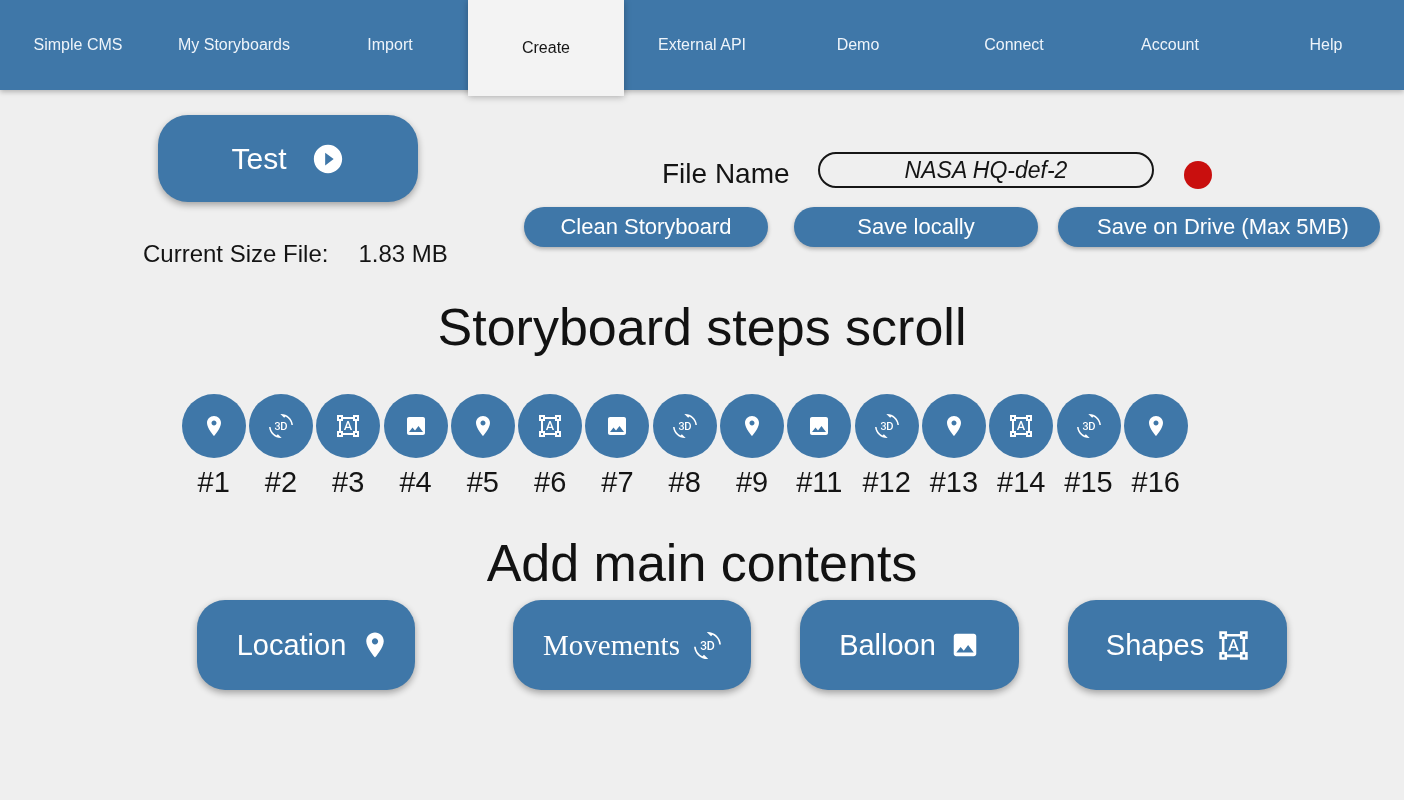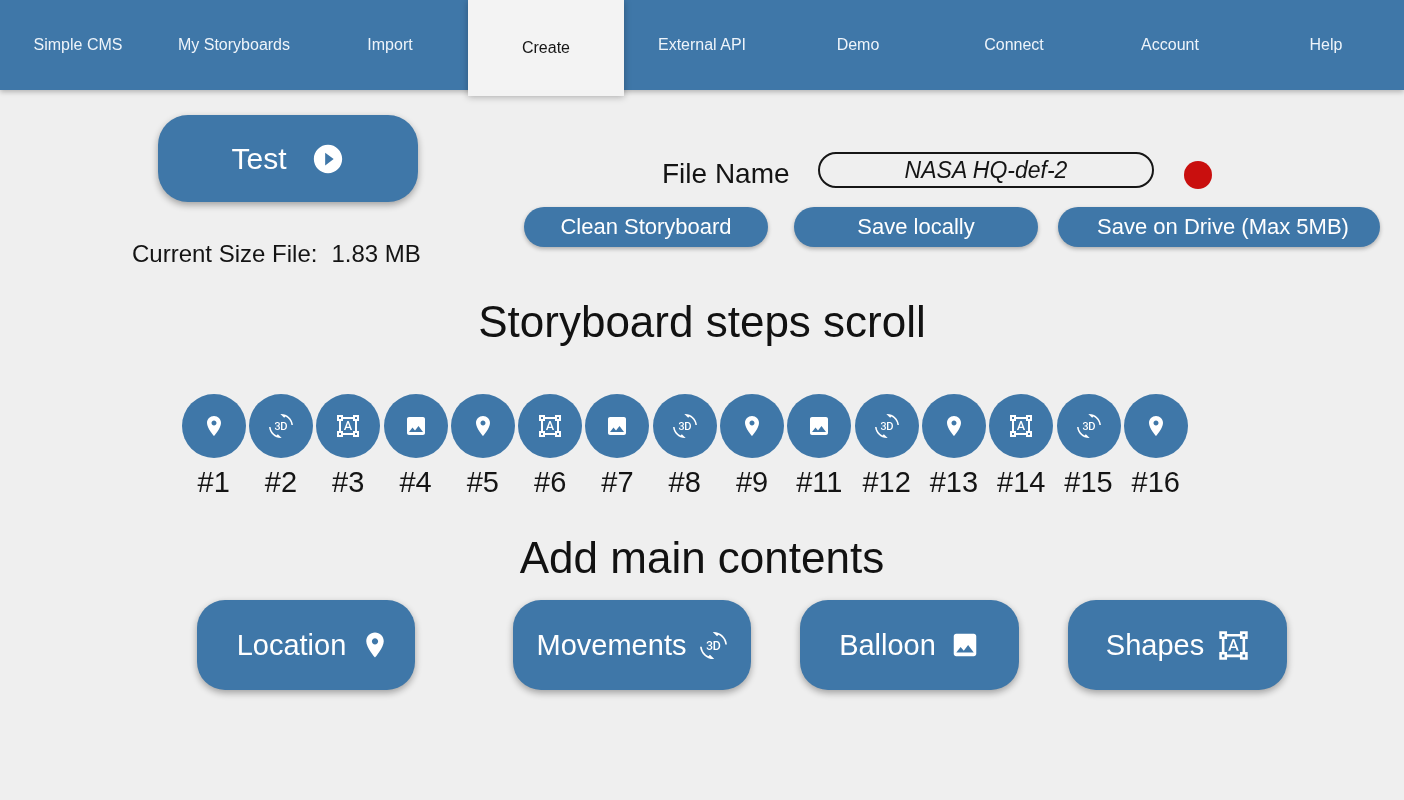--- a/index.html
+++ b/index.html
@@ -37,22 +37,22 @@
     position:absolute;border:none;background:var(--blue);color:#fff;
     display:flex;align-items:center;justify-content:center;
     cursor:pointer;font-family:inherit;white-space:nowrap;
   }
   #test-btn{
     left:158px;top:115px;width:260px;height:87px;border-radius:30px;
     font-size:30px;gap:24px;box-shadow:0 3px 7px rgba(0,0,0,.33);
   }
   #test-btn .icon svg{width:34px;height:34px;}
   #current-size{
-    position:absolute;left:132px;top:240px;font-size:24px;
-    display:flex;gap:14px;
+    position:absolute;left:143px;top:240px;font-size:24px;
+    display:flex;gap:30px;
   }
   #file-label{position:absolute;left:662px;top:158px;font-size:28px;}
   #file-input{
     position:absolute;left:818px;top:152px;width:336px;height:36px;
     border:2px solid #161616;border-radius:18px;background:transparent;
     text-align:center;font-size:23px;font-family:inherit;color:#141414;
     padding:0 14px;outline:none;font-style:italic;
   }
   #record-dot{
     position:absolute;left:1184px;top:161px;width:28px;height:28px;
@@ -61,21 +61,21 @@
   .pill{
     top:207px;height:40px;border-radius:20px;font-size:22px;
     box-shadow:0 2px 4px rgba(0,0,0,.28);
   }
   #btn-clean{left:524px;width:244px;}
   #btn-save-local{left:794px;width:244px;}
   #btn-save-drive{left:1058px;width:322px;padding-left:8px;}
   
   .section-title{
     position:absolute;left:0;width:100%;text-align:center;
-    font-size:44px;font-weight:400;color:#121212;
+    font-size:52px;font-weight:400;color:#121212;
   }
   #steps-title{top:297px;}
   #add-title{top:533px;}
   
   #steps-row{
     position:absolute;left:180px;top:394px;width:1036px;height:106px;
     display:flex;overflow:hidden;
   }
   .step{flex:0 0 67.3px;text-align:center;cursor:pointer;}
   .step-circle{
@@ -83,21 +83,21 @@
     background:var(--blue);display:flex;align-items:center;justify-content:center;
   }
   .step-circle svg{width:34px;height:34px;}
   .step-label{margin-top:8px;font-size:29px;color:#141414;}
   
   .content-btn{
     top:600px;height:90px;border-radius:28px;font-size:29px;gap:14px;
     box-shadow:0 3px 7px rgba(0,0,0,.33);
   }
   #btn-location{left:197px;width:218px;padding-left:15px;}
-  #btn-movements{left:513px;width:238px;}
+  #btn-movements{left:513px;width:238px;font-family:Liberation Serif, serif;}
   #btn-balloon{left:800px;width:219px;}
   #btn-shapes{left:1068px;width:219px;}
   .content-btn .icon svg{width:30px;height:30px;}
   #btn-movements .icon svg{width:27px;height:27px;}
   #btn-shapes .icon svg{width:31px;height:31px;}
   
   .icon{display:inline-flex;align-items:center;justify-content:center;}
   .icon svg{fill:#ffffff;width:24px;height:24px;}
 </style>
 </head>

